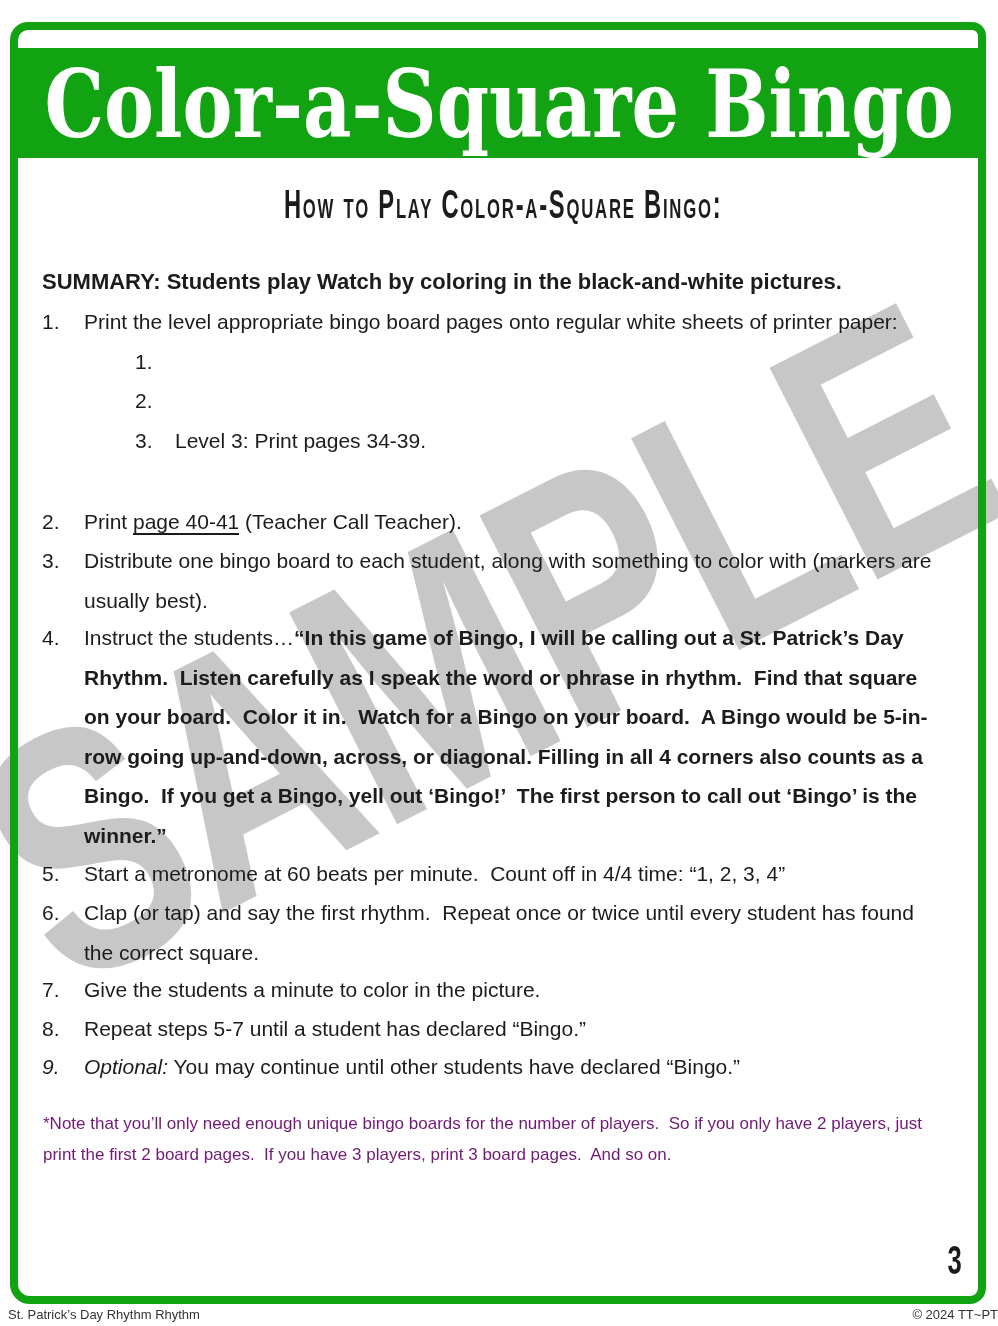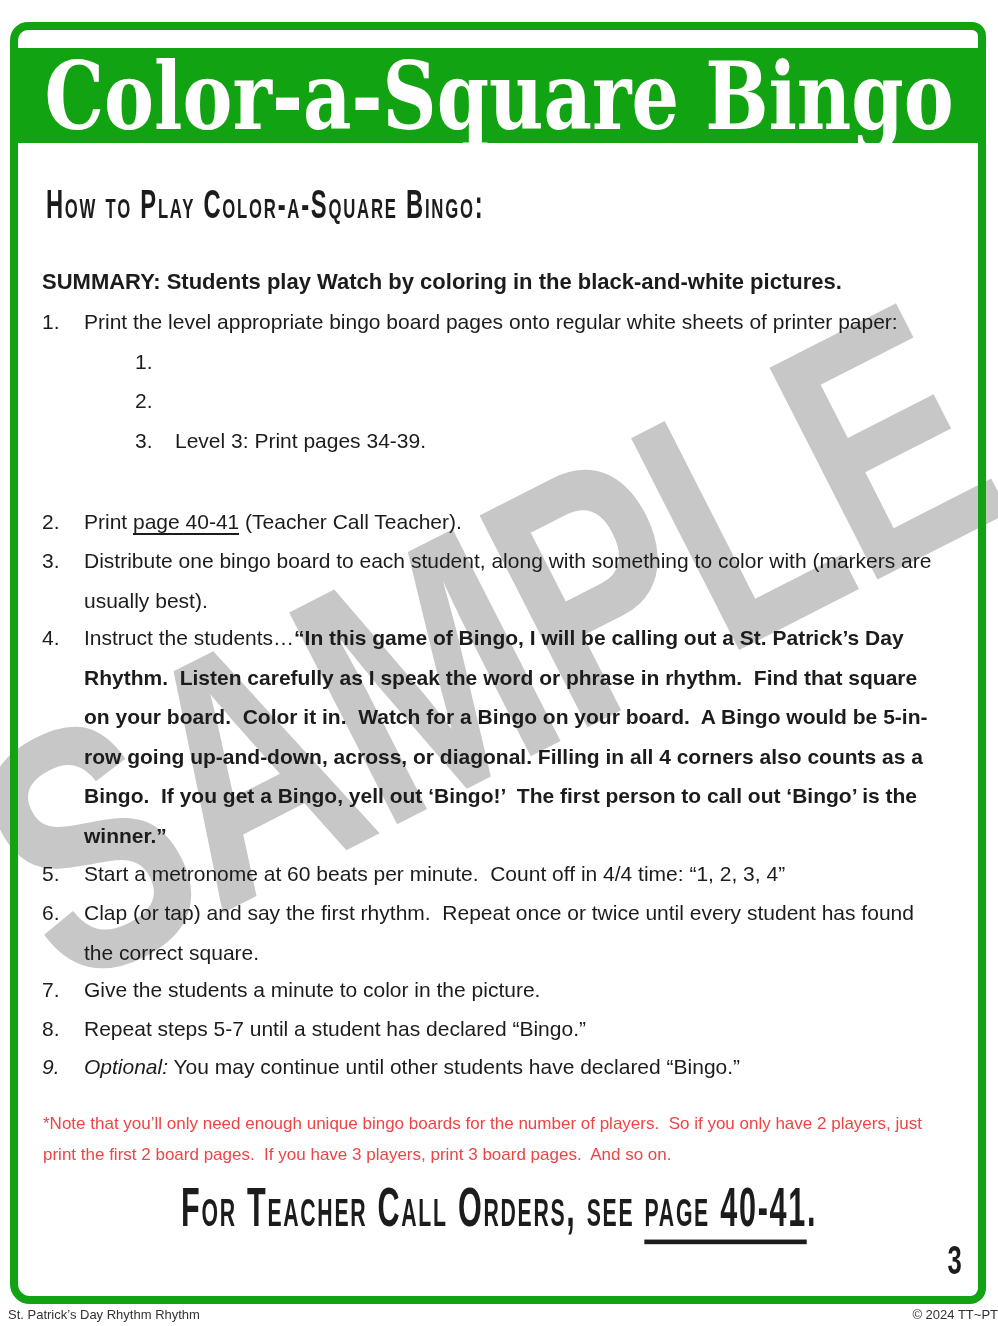--- a/index.html
+++ b/index.html
@@ -8,54 +8,54 @@
     font-family:"Liberation Sans",sans-serif;color:#1c1c1c;overflow:hidden;
   }
   
   .frame{
     position:absolute;inset:22px 12px 22px 10px;
     border:8px solid #12a312;border-radius:18px 14px 16px 20px;
     z-index:3;pointer-events:none;
   }
   
   .band{
-    position:absolute;left:16px;right:16px;top:48px;height:95px;
+    position:absolute;left:16px;right:16px;top:48px;height:110px;
     background:#12a312;z-index:2;display:flex;align-items:center;justify-content:center;
   }
   .title{
     font-family:"DejaVu Serif",serif;font-weight:800;font-size:72px;color:#ffffff;
     white-space:nowrap;display:inline-block;transform:scale(1.04,1.3);
     letter-spacing:0px;
   }
   .hand{
     font-family:"Liberation Sans",sans-serif;font-weight:600;font-variant:small-caps;
     color:#1c1c1c;white-space:nowrap;
   }
-  .subtitle-wrap{position:absolute;left:16px;right:0;top:190px;text-align:left;z-index:2;}
+  .subtitle-wrap{position:absolute;left:9px;right:0;top:190px;text-align:center;z-index:2;}
   .subtitle{font-size:27px;letter-spacing:2px;display:inline-block;transform:scale(0.88,1.5);}
   
   .watermark{
     position:absolute;left:485px;top:645px;z-index:1;
     transform:translate(-50%,-50%) rotate(-27deg) scale(0.82,1.08);
     font-weight:800;font-size:320px;letter-spacing:-6px;color:#c7c7c7;white-space:nowrap;
   }
   
   .blk{position:absolute;left:42px;width:905px;z-index:2;font-size:21px;line-height:39.5px;}
   .blk .txt{white-space:pre-wrap;}
   .summary{font-weight:bold;font-size:22px;}
   .step{display:flex;align-items:flex-start;}
   .num{flex:0 0 42px;}
   .body-text{flex:1;white-space:pre-wrap;}
   .sub{display:flex;padding-left:93px;}
   .sub .num{flex:0 0 40px;}
   .b{font-weight:bold;}
   .i{font-style:italic;}
   .ul-thin{border-bottom:2px solid #1c1c1c;padding-bottom:0px;}
   .note{position:absolute;left:43px;width:900px;top:1108px;z-index:2;
-    font-size:17px;line-height:31px;color:#ef4444;white-space:pre-wrap;}
+    font-size:17px;line-height:31px;color:#701a75;white-space:pre-wrap;}
   .cta-wrap{position:absolute;left:0;right:0;top:1186px;text-align:center;z-index:2;}
   .cta{font-size:36px;letter-spacing:2px;display:inline-block;transform:scale(0.85,1.55);}
   .cta .ul-thick{border-bottom:3px solid #1c1c1c;padding-bottom:1px;}
   .pagenum-wrap{position:absolute;right:36px;top:1246px;z-index:4;}
   .pagenum{font-size:27px;display:inline-block;transform:scale(0.95,1.5);font-weight:600;}
   .footer{position:absolute;left:0;right:0;top:1307px;height:19px;z-index:4;
     font-size:13px;color:#333;}
   .footer .fl{position:absolute;left:8px;}
   .footer .fc{position:absolute;left:0;right:0;text-align:right;margin-left:17px;}
 </style>
@@ -148,23 +148,20 @@
 
   <div class="blk" style="top:1047px">
     <div class="step">
       <span class="num i">9.</span>
       <span class="body-text"><span class="txt i">Optional:</span><span class="txt"> You may continue until other students have declared “Bingo.”</span></span>
     </div>
   </div>
 
   <div class="note">*Note that you’ll only need enough unique bingo boards for the number of players.  So if you only have 2 players, just print the first 2 board pages.  If you have 3 players, print 3 board pages.  And so on.</div>
 
-  <div class="cta-wrap">
-    <span class="hand cta"><span>For Teacher Call Orders, see </span><span class="ul-thick">page 40-41</span><span>.</span></span>
-  </div>
 
   <div class="pagenum-wrap">
     <span class="hand pagenum">3</span>
   </div>
 
   <div class="footer">
     <span class="fc">© 2024 TT~PT</span>
     <span class="fl">St. Patrick’s Day Rhythm Rhythm</span>
   </div>
 

